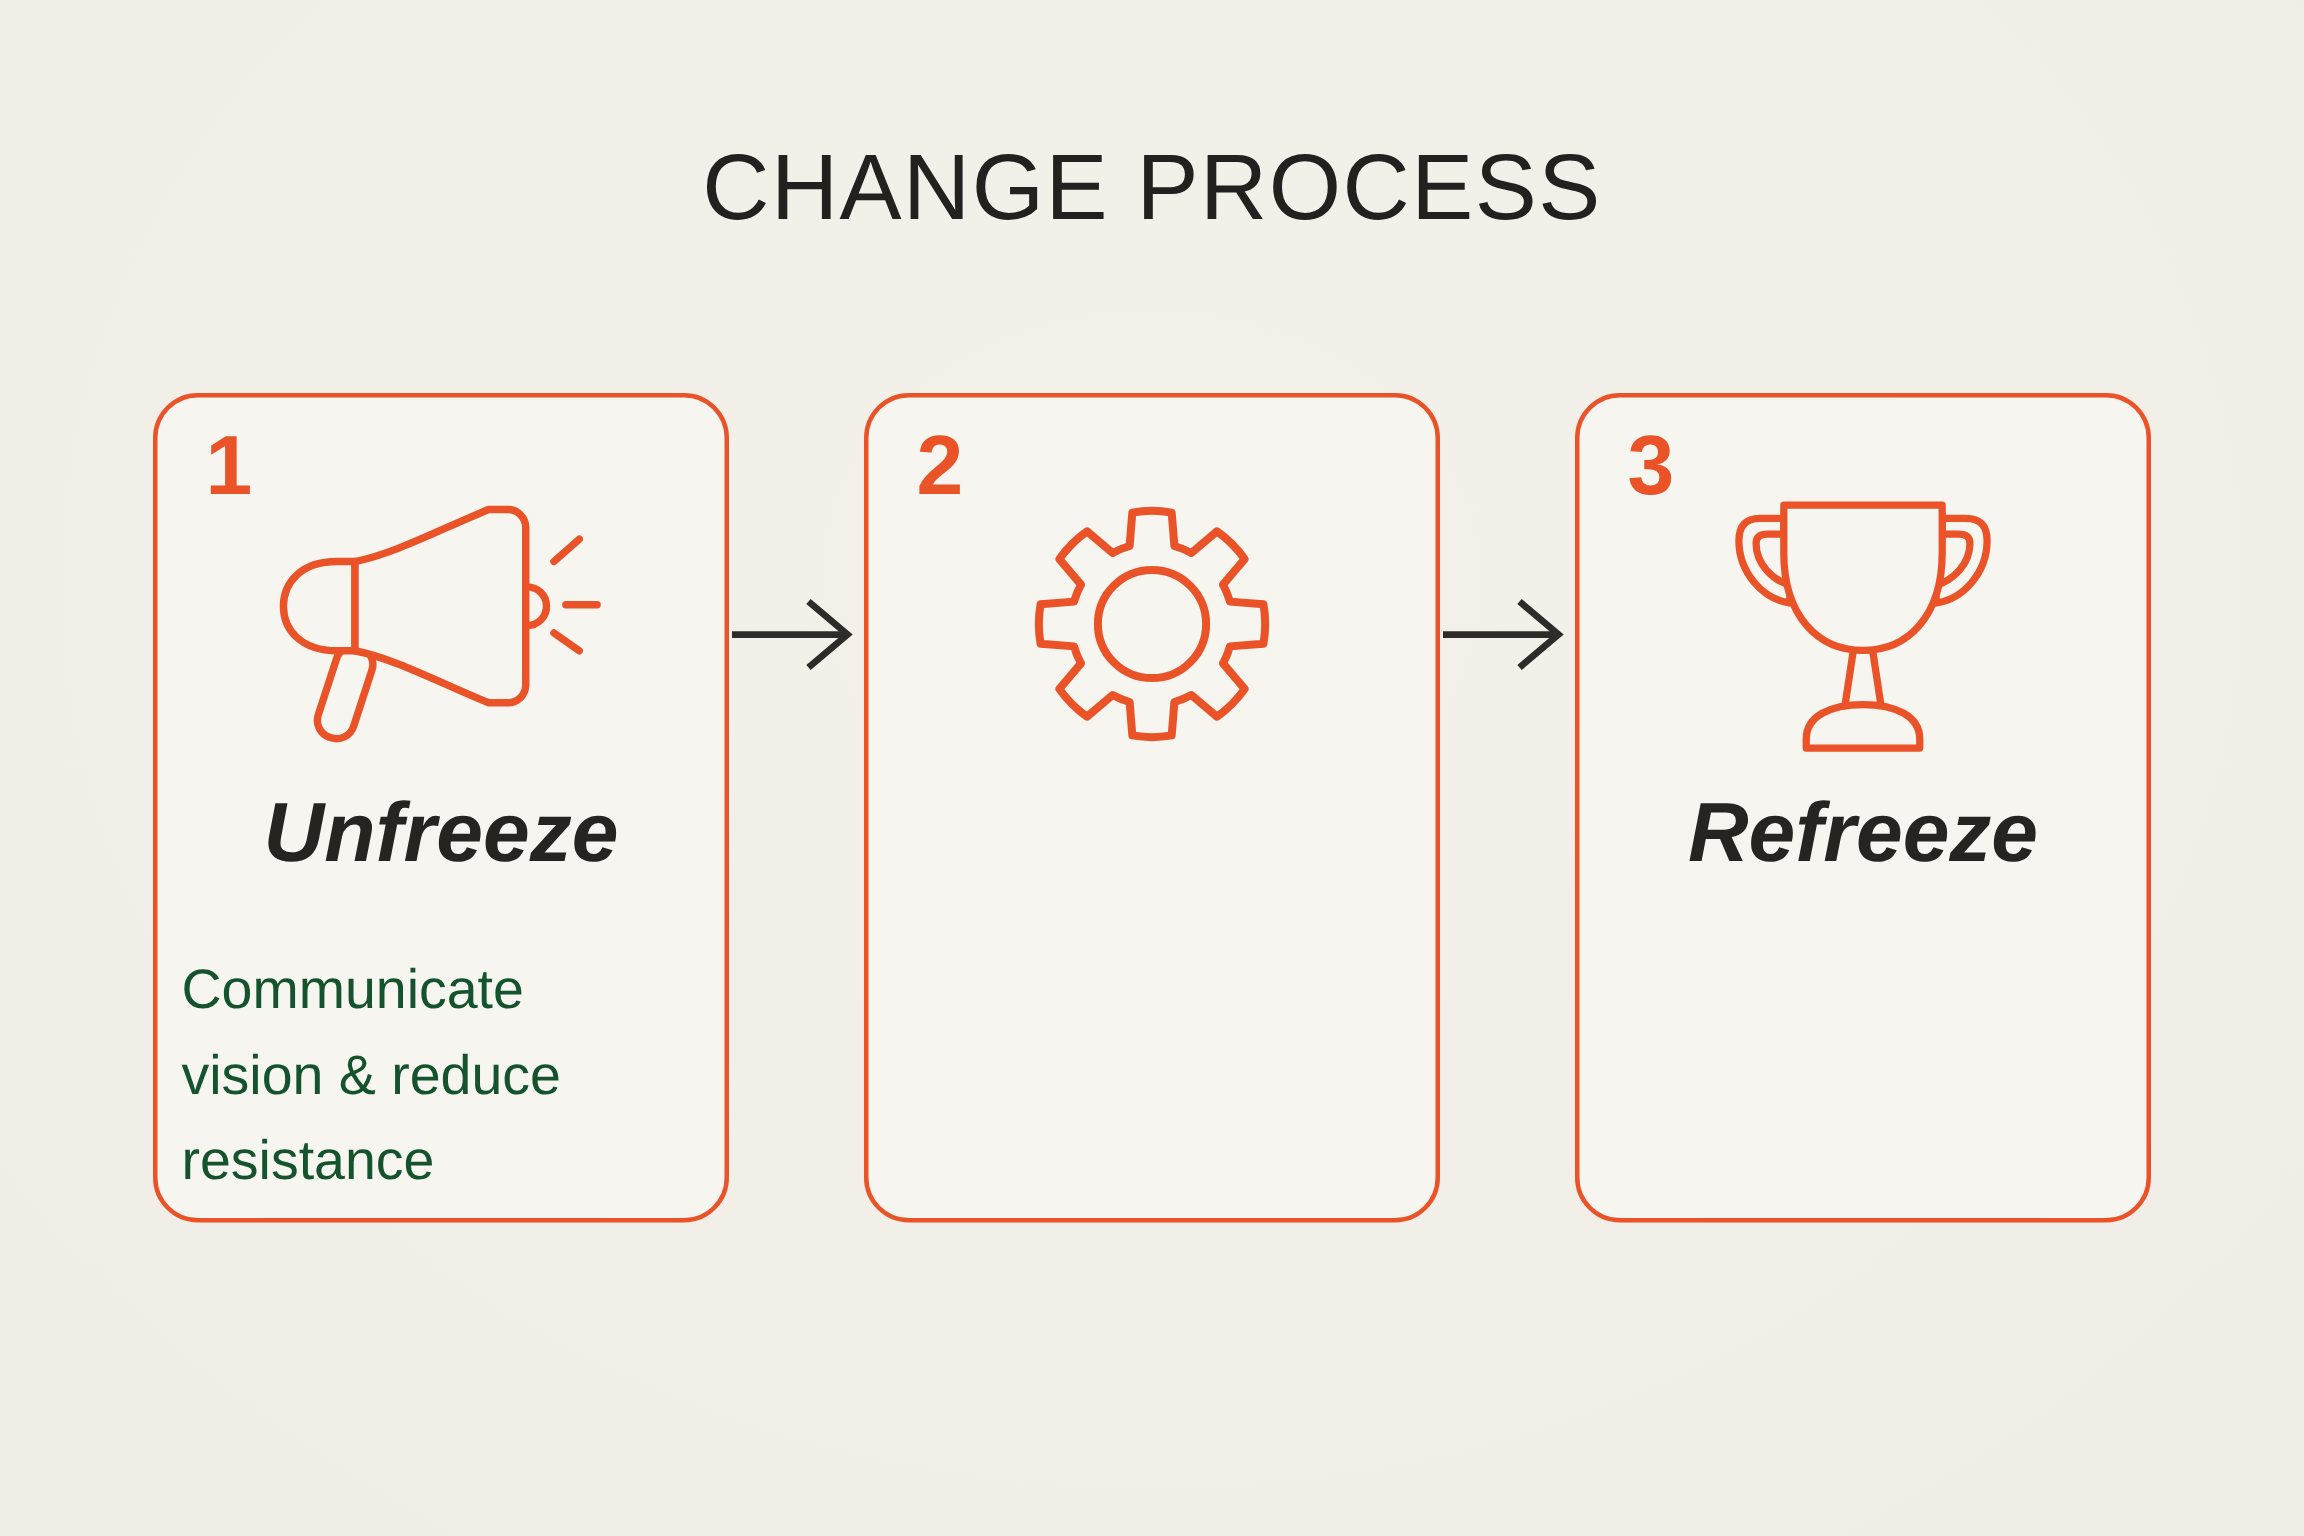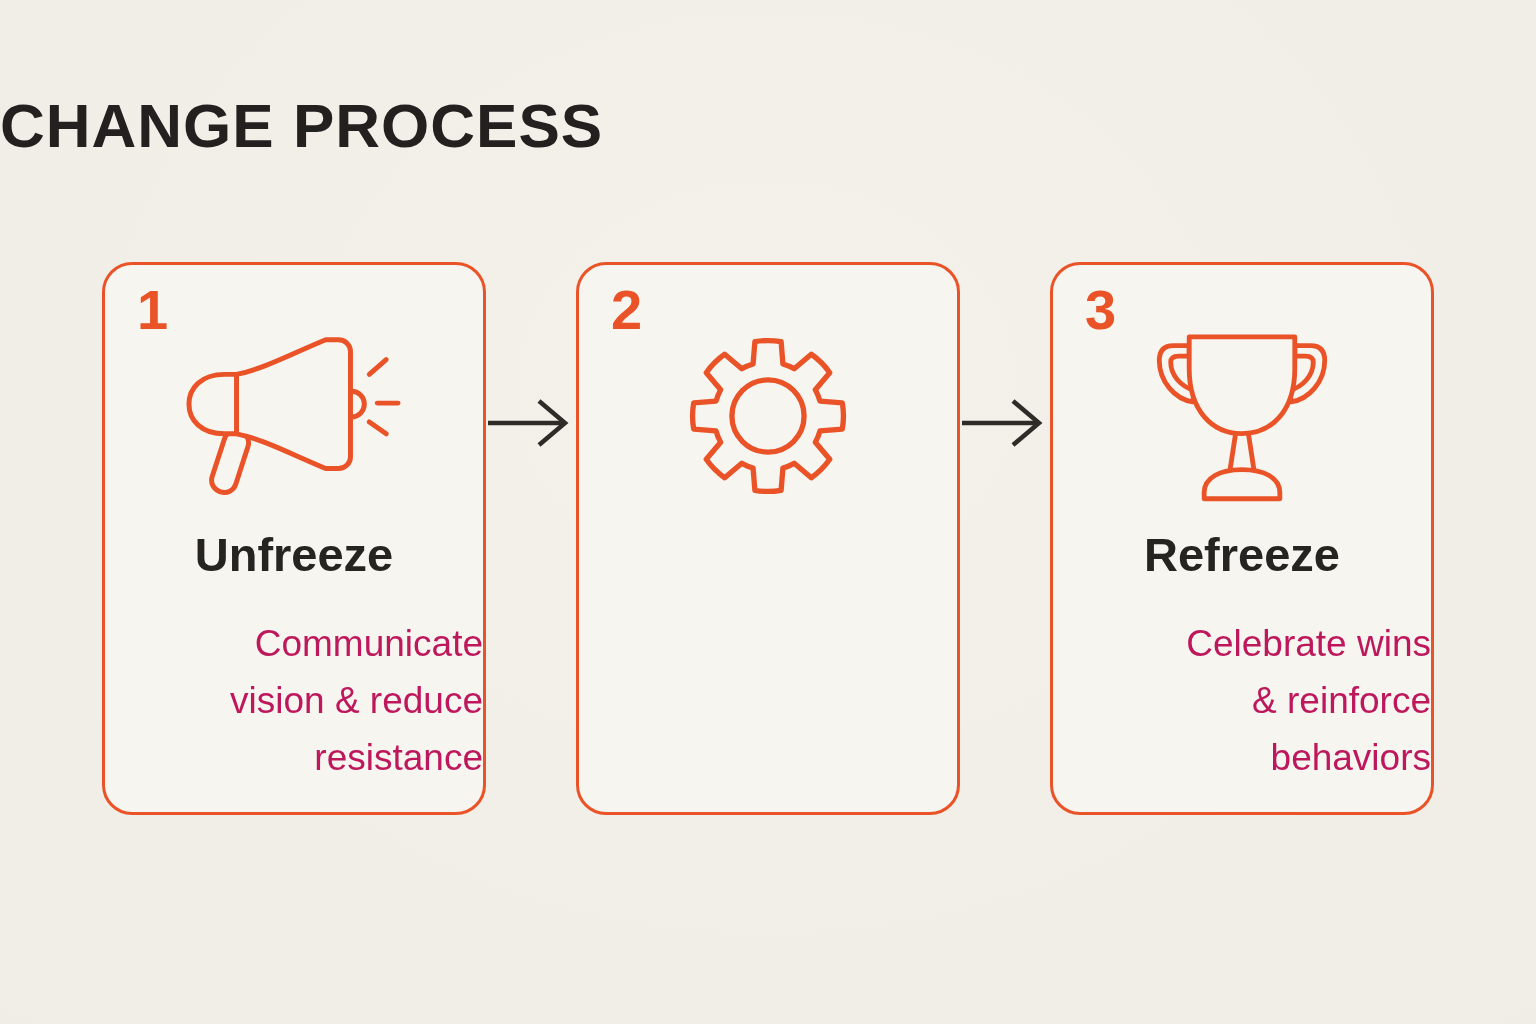--- a/index.html
+++ b/index.html
@@ -5,22 +5,22 @@
   html,body{margin:0;padding:0;}
   .canvas{
     position:relative;
     width:1536px;height:1024px;
     background:radial-gradient(ellipse at 50% 38%, #F4F1EA 0%, #F0EDE6 100%);
     font-family:"Liberation Sans", sans-serif;
     overflow:hidden;
   }
   .page-title{
     position:absolute;top:90px;left:0;width:100%;
-    margin:0;text-align:left;
-    font-size:62px;font-weight:700;letter-spacing:1px;
+    margin:0;text-align:center;
+    font-size:62px;font-weight:400;letter-spacing:1px;
     color:#232120;
   }
   .card{
     position:absolute;top:262px;
     width:384px;height:553px;
     box-sizing:border-box;
     background:#F7F5EF;
     border:3px solid #EA5328;
     border-radius:30px;
   }
@@ -36,28 +36,29 @@
     position:absolute;top:62px;left:0;
     width:100%;height:178px;
     display:flex;align-items:center;justify-content:center;
   }
   .icon-wrap svg{display:block;}
   .ic{stroke:#EA5328;fill:none;stroke-linecap:round;stroke-linejoin:round;}
   .ic-fill{stroke:#EA5328;fill:#F7F5EF;stroke-linecap:round;stroke-linejoin:round;}
   .card-title{
     position:absolute;top:262px;left:0;width:100%;
     margin:0;text-align:center;
-    font-size:47px;font-weight:700;line-height:56px;
+    font-size:56px;font-weight:700;line-height:56px;
     color:#262421;
+    font-style:italic;
   }
   .card-desc{
     position:absolute;top:350px;left:0;width:100%;
-    margin:0;text-align:right;
+    margin:16px;text-align:left;
     font-size:37px;font-weight:400;line-height:57px;
-    color:#be185d;
+    color:#14532d;
     white-space:pre-line;
   }
   .arrow{position:absolute;top:394px;}
   .arrow-1{left:488px;}
   .arrow-2{left:962px;}
   .arrow path{stroke:#2E2C29;stroke-width:4.5;fill:none;}
 </style>
 </head>
 <body>
 
@@ -122,18 +123,15 @@
         <g stroke-width="5.5">
           <path class="ic" d="M40,20 L22,20 C10,20 6,27 6,37 C6,61 24,81 44,84 L46,71 C31,67 19,54 19,39 C19,34 22,32 28,32 L40,32 Z"></path>
           <path class="ic" d="M160,20 L178,20 C190,20 194,27 194,37 C194,61 176,81 156,84 L154,71 C169,67 181,54 181,39 C181,34 178,32 172,32 L160,32 Z"></path>
           <path class="ic-fill" d="M93,118 L86,164 L114,164 L107,118 Z"></path>
           <path class="ic-fill" d="M40,10 L160,10 L160,46 C160,94 134,120 100,120 C66,120 40,94 40,46 Z"></path>
           <path class="ic-fill" d="M57,194 L57,187 C57,170 75,161 100,161 C125,161 143,170 143,187 L143,194 Z"></path>
         </g>
       </svg>
     </div>
     <h2 class="card-title">Refreeze</h2>
-    <p class="card-desc">Celebrate wins
-&amp; reinforce
-behaviors</p>
   </section>
 
 </div>
 
 </body></html>

